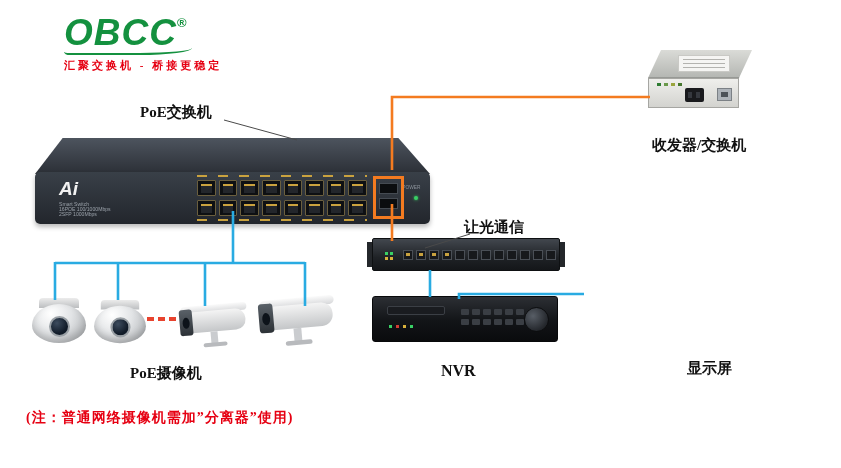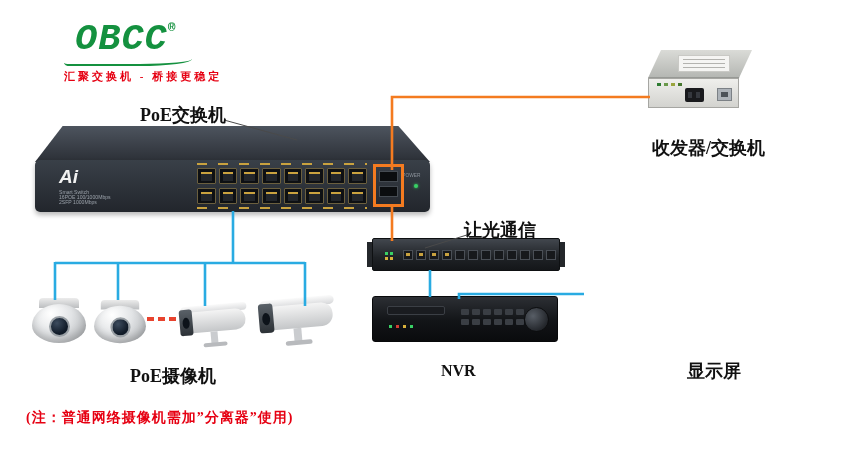--- a/index.html
+++ b/index.html
@@ -1,40 +1,40 @@
 <!DOCTYPE html>
 <html><head>
 <meta charset="utf-8">
 <style>
   * { margin:0; padding:0; box-sizing:border-box; }
   body { background:#f2f2f2; font-family:"Liberation Sans","DejaVu Sans",sans-serif; }
   .stage { position:relative; width:841px; height:468px; background:#ffffff; overflow:hidden; margin:0 auto; }
 
   
   .logo { position:absolute; left:64px; top:4px; width:170px; }
-  .logo-text { font-family:Liberation Mono, monospace; font-weight:bold; font-style:italic;
-               font-size:37px; line-height:48px; color:#14913f; letter-spacing:1px;margin-left:11px; }
+  .logo-text { font-family:Liberation Sans, sans-serif; font-weight:bold; font-style:italic;
+               font-size:37px; line-height:38px; color:#14913f; letter-spacing:1px; }
   .logo-reg { font-size:13px; font-style:normal; vertical-align:18px; color:#14913f; font-weight:bold; }
   .logo-swoosh { width:128px; height:7px; border-bottom:2px solid #14913f;
                  border-radius:0 0 90px 10px / 0 0 12px 5px; margin-top:-4px; }
   .logo-tagline { margin-top:3px; color:#e60012; font-size:11px; font-weight:bold;
                   letter-spacing:3px; font-family:"Liberation Serif","DejaVu Serif",serif; white-space:nowrap; }
 
   
   .cap { position:absolute; font-family:"Liberation Serif","DejaVu Serif",serif;
-         font-weight:bold; font-size:18px; color:#111; white-space:nowrap; z-index:6; }
+         font-weight:bold; font-size:15px; color:#111; white-space:nowrap; z-index:6; }
   .cap-poe     { left:140px; top:103px; }
   .cap-conv    { left:652px; top:136px; }
   .cap-agg     { left:464px; top:218px; }
   .cap-nvr     { left:441px; top:362px; font-size:16px; }
   .cap-cams    { left:130px; top:364px; }
   .cap-disp    { left:687px; top:359px; }
 
   
-  .sw { position:absolute; left:35px; top:126px; width:395px; height:88px; z-index:2; }
+  .sw { position:absolute; left:35px; top:138px; width:395px; height:88px; z-index:2; }
   .sw-top { position:absolute; left:0; top:0; width:100%; height:36px;
             background:linear-gradient(180deg,#4d545e,#2b2f36);
             clip-path:polygon(7% 0, 92% 0, 100% 100%, 0 100%); }
   .sw-face { position:absolute; left:0; top:34px; width:100%; height:52px;
              background:linear-gradient(180deg,#394048,#22262c);
              border-radius:5px; box-shadow:0 3px 5px rgba(0,0,0,.28); }
   .sw-brand { position:absolute; left:24px; top:6px; color:#f2f2f2; font-size:19px;
               font-weight:bold; font-style:italic; }
   .sw-spec { position:absolute; left:24px; top:30px; font-size:6px; line-height:6px;
              color:#9aa1a9; transform-origin:left top; transform:scale(.85); }

